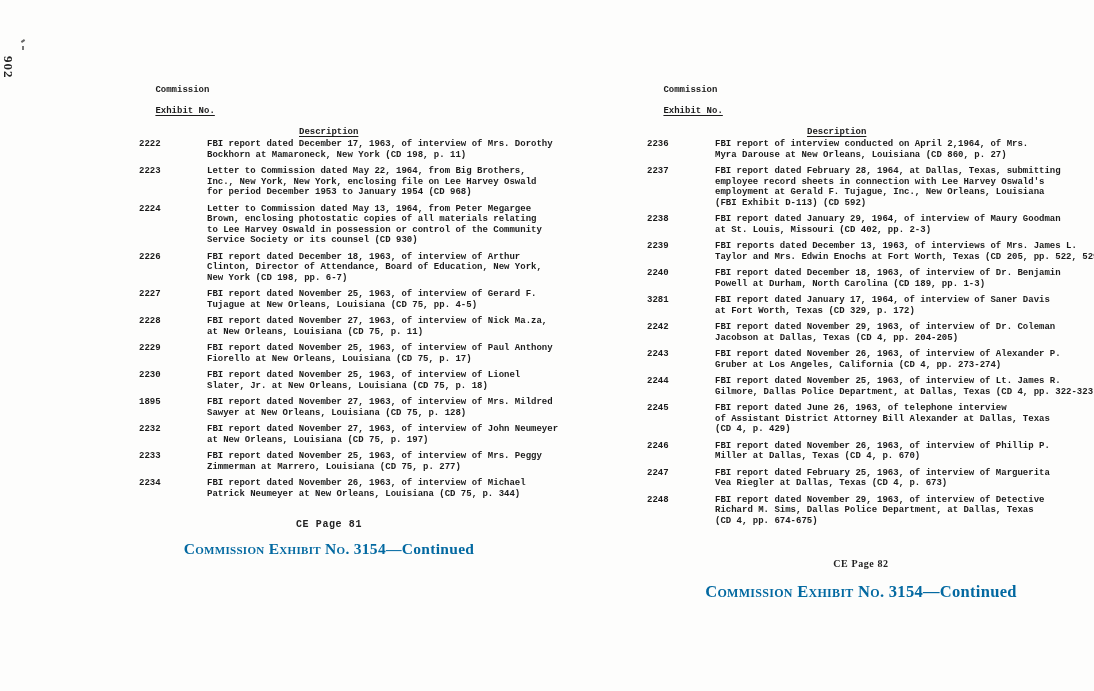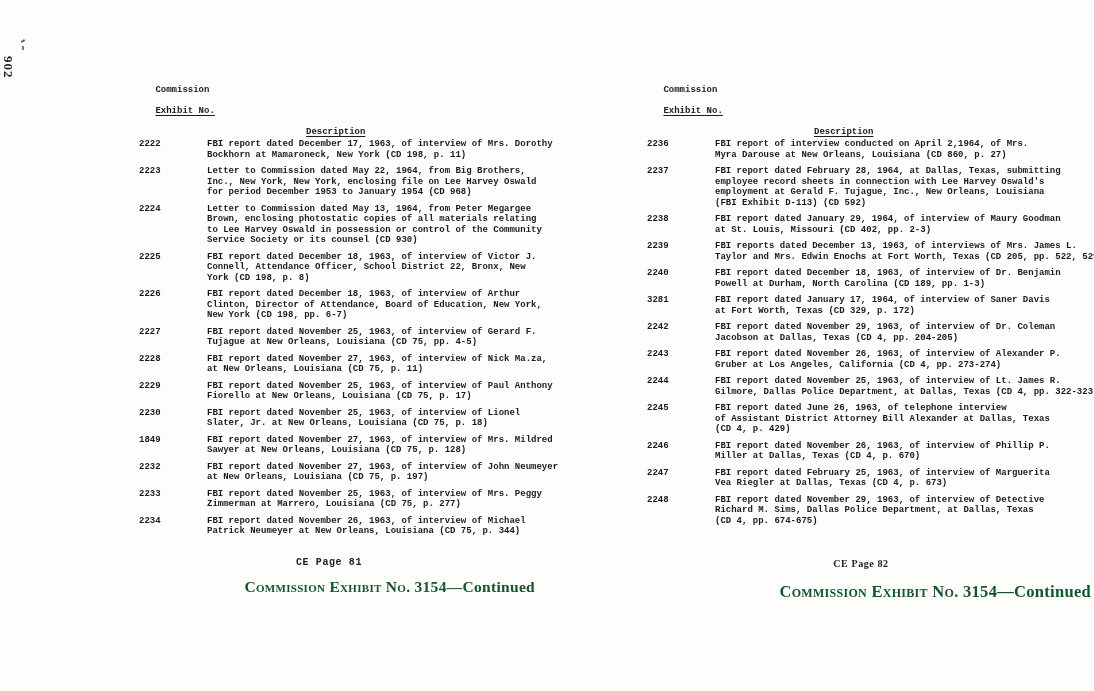--- a/index.html
+++ b/index.html
@@ -43,21 +43,21 @@
     position: relative;
     font-size: 9px;
     line-height: 10.5px;
     font-weight: 700;
     margin-bottom: 2px;
     white-space: pre;
   }
   .hdr-underline { text-decoration: underline; text-underline-offset: 2px; }
   .hdr-description {
     position: absolute;
-    left: 183px; bottom: 0;
+    left: 176px; bottom: 0;
   }
 
   .entries { }
   .entry-row { display: flex; margin-bottom: 6px; gap: 32px; }
   .entry-number {
     flex: none;
     width: 52px;
     padding-left: 16px;
     box-sizing: border-box;
     font-size: 9px; line-height: 10.5px; font-weight: 700;
@@ -72,24 +72,24 @@
     font-family: "Liberation Serif", "DejaVu Serif", serif;
     font-size: 10px;
     font-weight: 700;
     letter-spacing: 0.6px;
     color: #222;
   }
   .column-left  .ce-page { margin-top: 20px; font-family: Liberation Mono, monospace; }
   .column-right .ce-page { margin-top: 32px; }
 
   .exhibit-footer {
-    text-align: right;
+    text-align: center;
     font-family: "Liberation Serif", "DejaVu Serif", serif;
     font-weight: 700;
-    color: #14532d;
+    color: #0369a1;
     letter-spacing: 0.3px;
   }
   .column-left  .exhibit-footer { margin-top: 10px; font-size: 15.5px; }
   .column-right .exhibit-footer { margin-top: 13px; font-size: 16.5px; }
   .exhibit-footer .sc { font-variant: small-caps; }
 </style>
 </head>
 <body>
 
 <div class="page">
@@ -118,26 +118,20 @@
 for period December 1953 to January 1954 (CD 968)</div>
   </div>
         <div class="entry-row">
     <div class="entry-number">2224</div>
     <div class="entry-desc">Letter to Commission dated May 13, 1964, from Peter Megargee
 Brown, enclosing photostatic copies of all materials relating
 to Lee Harvey Oswald in possession or control of the Community
 Service Society or its counsel (CD 930)</div>
   </div>
         <div class="entry-row">
-    <div class="entry-number">2225</div>
-    <div class="entry-desc">FBI report dated December 18, 1963, of interview of Victor J.
-Connell, Attendance Officer, School District 22, Bronx, New
-York (CD 198, p. 8)</div>
-  </div>
-        <div class="entry-row">
     <div class="entry-number">2226</div>
     <div class="entry-desc">FBI report dated December 18, 1963, of interview of Arthur
 Clinton, Director of Attendance, Board of Education, New York,
 New York (CD 198, pp. 6-7)</div>
   </div>
         <div class="entry-row">
     <div class="entry-number">2227</div>
     <div class="entry-desc">FBI report dated November 25, 1963, of interview of Gerard F.
 Tujague at New Orleans, Louisiana (CD 75, pp. 4-5)</div>
   </div>
@@ -150,21 +144,21 @@
     <div class="entry-number">2229</div>
     <div class="entry-desc">FBI report dated November 25, 1963, of interview of Paul Anthony
 Fiorello at New Orleans, Louisiana (CD 75, p. 17)</div>
   </div>
         <div class="entry-row">
     <div class="entry-number">2230</div>
     <div class="entry-desc">FBI report dated November 25, 1963, of interview of Lionel
 Slater, Jr. at New Orleans, Louisiana (CD 75, p. 18)</div>
   </div>
         <div class="entry-row">
-    <div class="entry-number">1849</div>
+    <div class="entry-number">1895</div>
     <div class="entry-desc">FBI report dated November 27, 1963, of interview of Mrs. Mildred
 Sawyer at New Orleans, Louisiana (CD 75, p. 128)</div>
   </div>
         <div class="entry-row">
     <div class="entry-number">2232</div>
     <div class="entry-desc">FBI report dated November 27, 1963, of interview of John Neumeyer
 at New Orleans, Louisiana (CD 75, p. 197)</div>
   </div>
         <div class="entry-row">
     <div class="entry-number">2233</div>

